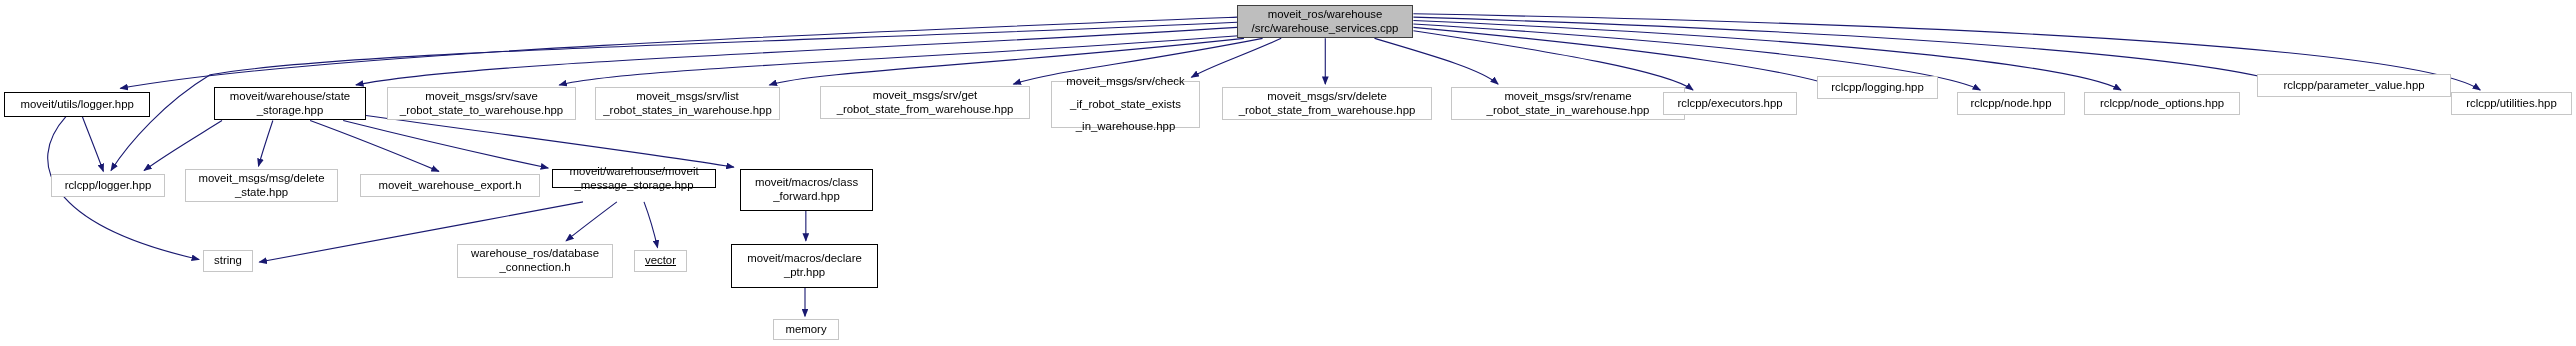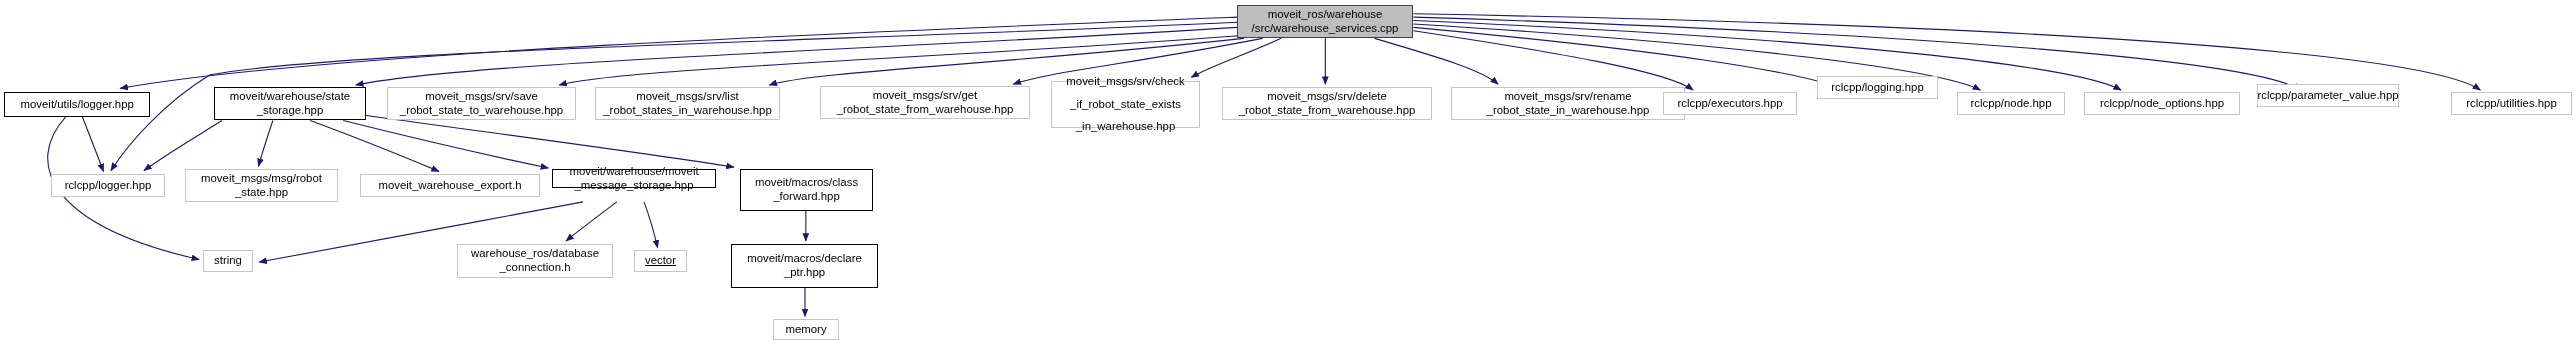--- a/index.html
+++ b/index.html
@@ -114,31 +114,31 @@
       </div>
       <div class="node external" style="left: 1817px; top: 76px; width: 121px; height: 23px;">
         <div class="line">rclcpp/logging.hpp</div>
       </div>
       <div class="node external" style="left: 1957px; top: 92px; width: 108px; height: 23px;">
         <div class="line">rclcpp/node.hpp</div>
       </div>
       <div class="node external" style="left: 2084px; top: 92px; width: 156px; height: 23px;">
         <div class="line">rclcpp/node_options.hpp</div>
       </div>
-      <div class="node external" style="left: 2257px; top: 84px; width: 142px; height: 23px; justify-content: center;">
+      <div class="node external" style="left: 2257px; top: 74px; width: 194px; height: 23px; justify-content: center;">
         <div class="line">rclcpp/parameter_value.hpp</div>
       </div>
       <div class="node external" style="left: 2451px; top: 92px; width: 121px; height: 23px;">
         <div class="line">rclcpp/utilities.hpp</div>
       </div>
       <div class="node external" style="left: 51px; top: 174px; width: 114px; height: 23px;">
         <div class="line">rclcpp/logger.hpp</div>
       </div>
       <div class="node external" style="left: 185px; top: 169px; width: 153px; height: 33px;">
-        <div class="line">moveit_msgs/msg/robot</div>
+        <div class="line">moveit_msgs/msg/delete</div>
         <div class="line">_state.hpp</div>
       </div>
       <div class="node external" style="left: 360px; top: 174px; width: 180px; height: 23px;">
         <div class="line">moveit_warehouse_export.h</div>
       </div>
       <div class="node internal" style="left: 552px; top: 169px; width: 164px; height: 19px;">
         <div class="line">moveit/warehouse/moveit</div>
         <div class="line">_message_storage.hpp</div>
       </div>
       <div class="node internal" style="left: 740px; top: 169px; width: 133px; height: 42px;">

